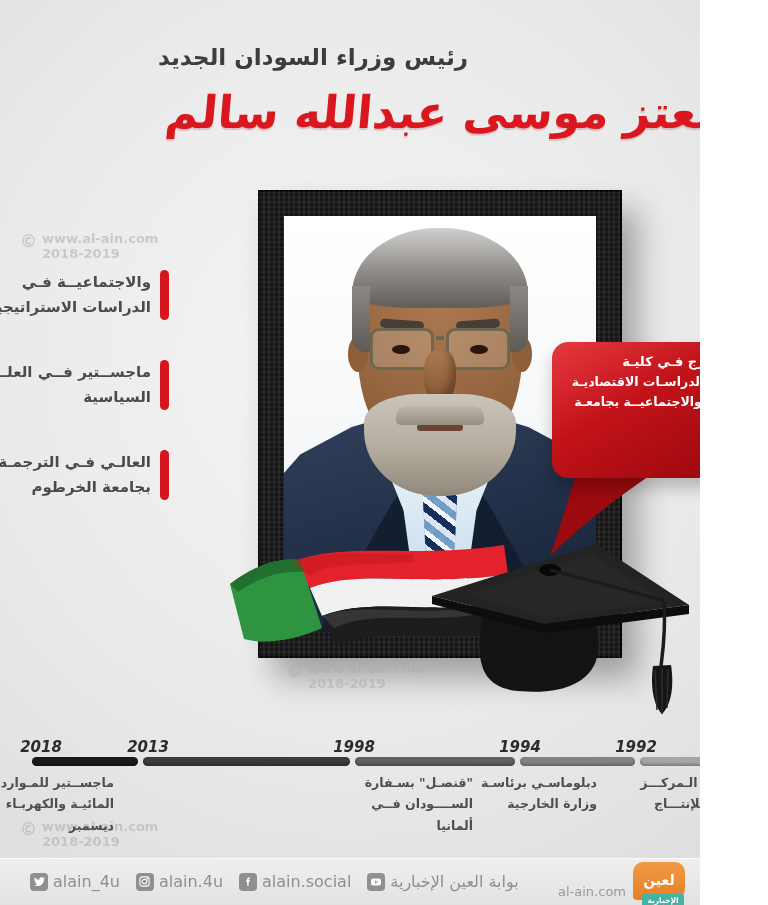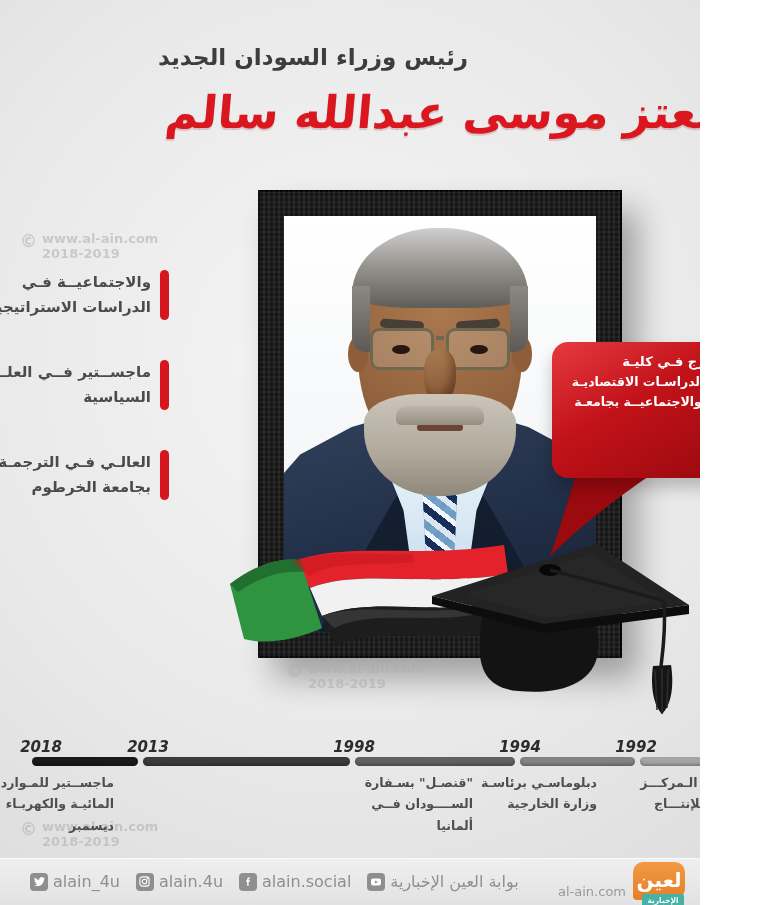--- a/index.html
+++ b/index.html
@@ -107,21 +107,21 @@
   .footer { position:absolute; left:0; right:0; top:858px; height:47px;
     background:linear-gradient(#efefef,#e2e2e2); border-top:1px solid #fafafa; }
   .social-row { position:absolute; left:30px; top:13px; display:flex; align-items:center; }
   .s-icon { width:18px; height:18px; border-radius:4px; background:#8f8f8f; display:flex;
     align-items:center; justify-content:center; margin-right:5px; }
   .handle { font-size:16px; color:#8f8f8f; margin-right:16px; }
   .handle-ar { direction:rtl; }
   .site { position:absolute; right:74px; top:25px; font-size:13px; color:#9a9a9a; }
   .logo { position:absolute; right:15px; top:3px; width:52px; height:46px; }
   .logo-main { position:absolute; left:0; right:0; top:0; height:38px; background:linear-gradient(#f09a45,#e67f27);
-    border-radius:10px 10px 12px 4px; color:#fff; font-weight:bold; font-size:20px; text-align:center;
+    border-radius:10px 10px 12px 4px; color:#fff; font-weight:bold; font-size:14px; text-align:center;
     line-height:36px; direction:rtl; }
   .logo-sub { position:absolute; right:1px; bottom:1px; width:42px; height:13px; background:#45b2a4;
     color:#fff; font-size:7.5px; font-weight:bold; text-align:center; line-height:13px; direction:rtl; border-radius:2px; }
 </style>
 </head>
 <body>
 
 <div class="stage">
 
   <div class="header-title">رئيس وزراء السودان الجديد</div>

